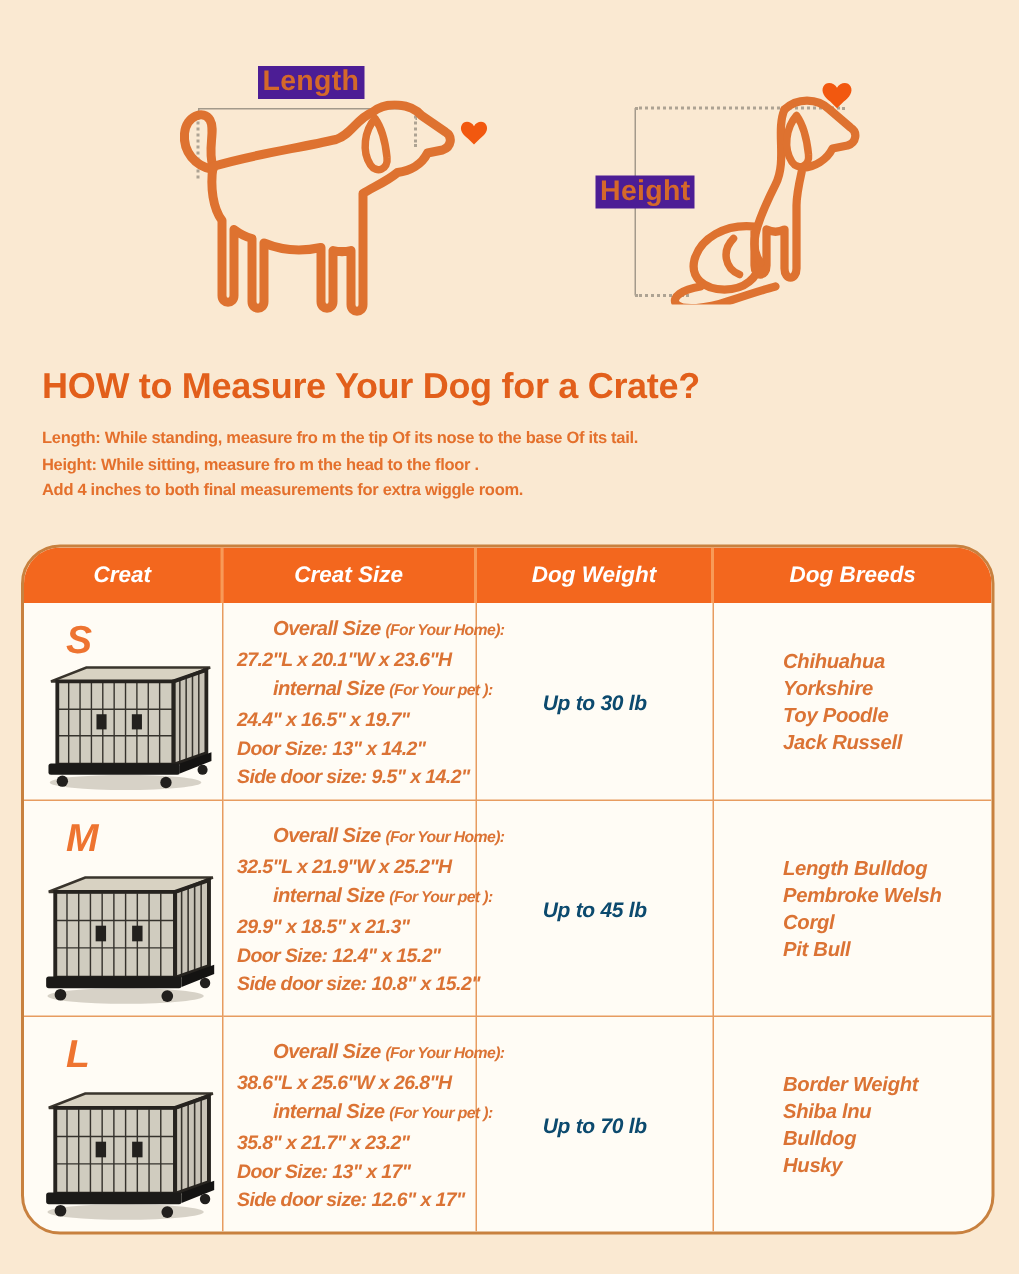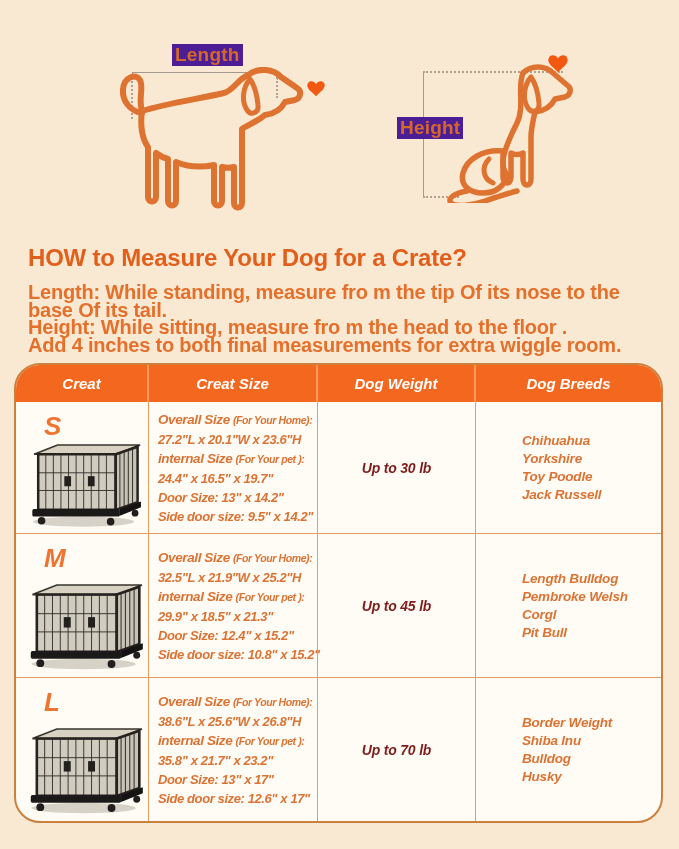--- a/index.html
+++ b/index.html
@@ -12,38 +12,38 @@
   .hline{position:absolute;border-top:1.5px solid #A39A8B;z-index:1;}
   .vline-solid{position:absolute;border-left:1.5px solid #A39A8B;z-index:1;}
   .vdot{position:absolute;border-left:2px dotted #ADA393;z-index:1;}
   .hdot{position:absolute;border-top:2px dotted #ADA393;z-index:1;}
   .tick{position:absolute;border-left:1.5px solid #A39A8B;height:8px;z-index:1;}
   .dog-svg{position:absolute;z-index:2;}
   .heart{position:absolute;z-index:3;}
 
   
   .intro-title{position:absolute;left:28px;top:244px;width:630px;color:#E25F1B;font-size:24px;font-weight:700;letter-spacing:-0.2px;}
-  .intro-lines{position:absolute;left:28px;top:284px;width:635px;color:#E4702C;font-size:20px;font-weight:700;line-height:17.5px;letter-spacing:-0.2px;}
+  .intro-lines{position:absolute;left:28px;top:284px;width:635px;color:#E4702C;font-size:11px;font-weight:700;line-height:17.5px;letter-spacing:-0.2px;}
 
   
   .size-table{position:absolute;left:14px;top:363px;width:649px;height:460px;background:#FFFCF5;
     border:2px solid #C8813F;border-radius:26px;overflow:hidden;box-sizing:border-box;
     display:grid;grid-template-columns:133px 169px 158px 1fr;grid-template-rows:37px 132px 144px 1fr;font-style:italic;}
   .th{background:#F3671E;color:#FFFFFF;font-size:15px;font-weight:700;display:flex;align-items:center;justify-content:center;border-right:2px solid #F89A57;}
   .th.last{border-right:none;}
   .td{position:relative;border-right:1.5px solid #E79C60;border-bottom:1.5px solid #E79C60;box-sizing:border-box;}
   .td.lastcol{border-right:none;}
   .td.lastrow{border-bottom:none;}
   .size-letter{position:absolute;left:28px;top:9px;color:#EE7430;font-size:26px;font-weight:700;}
   .crate-wrap{position:absolute;left:0;right:0;bottom:4px;display:flex;justify-content:center;}
   .specs{height:100%;display:flex;flex-direction:column;justify-content:center;padding-left:9px;color:#DB7334;white-space:nowrap;}
   .spec-line{line-height:19px;letter-spacing:-0.4px;font-weight:700;font-size:13px;}
-  .spec-big{font-size:13.5px;font-weight:700;}
+  .spec-big{font-size:13.5px;font-weight:700;margin-left:24px;}
   .spec-note{font-size:10.5px;font-weight:700;}
-  .weight-cell{display:flex;align-items:center;justify-content:center;color:#7f1d1d;font-size:14px;font-weight:700;letter-spacing:-0.2px;}
+  .weight-cell{display:flex;align-items:center;justify-content:center;color:#0c4a6e;font-size:14px;font-weight:700;letter-spacing:-0.2px;}
   .breeds-cell{display:flex;flex-direction:column;justify-content:center;padding-left:46px;color:#DB7334;font-size:13.5px;font-weight:700;line-height:18px;letter-spacing:-0.2px;}
 </style>
 </head>
 <body>
 
 <div class="stage">
 
   <svg width="0" height="0" style="position:absolute" aria-hidden="true">
     <defs>
       <g id="crate-art">

